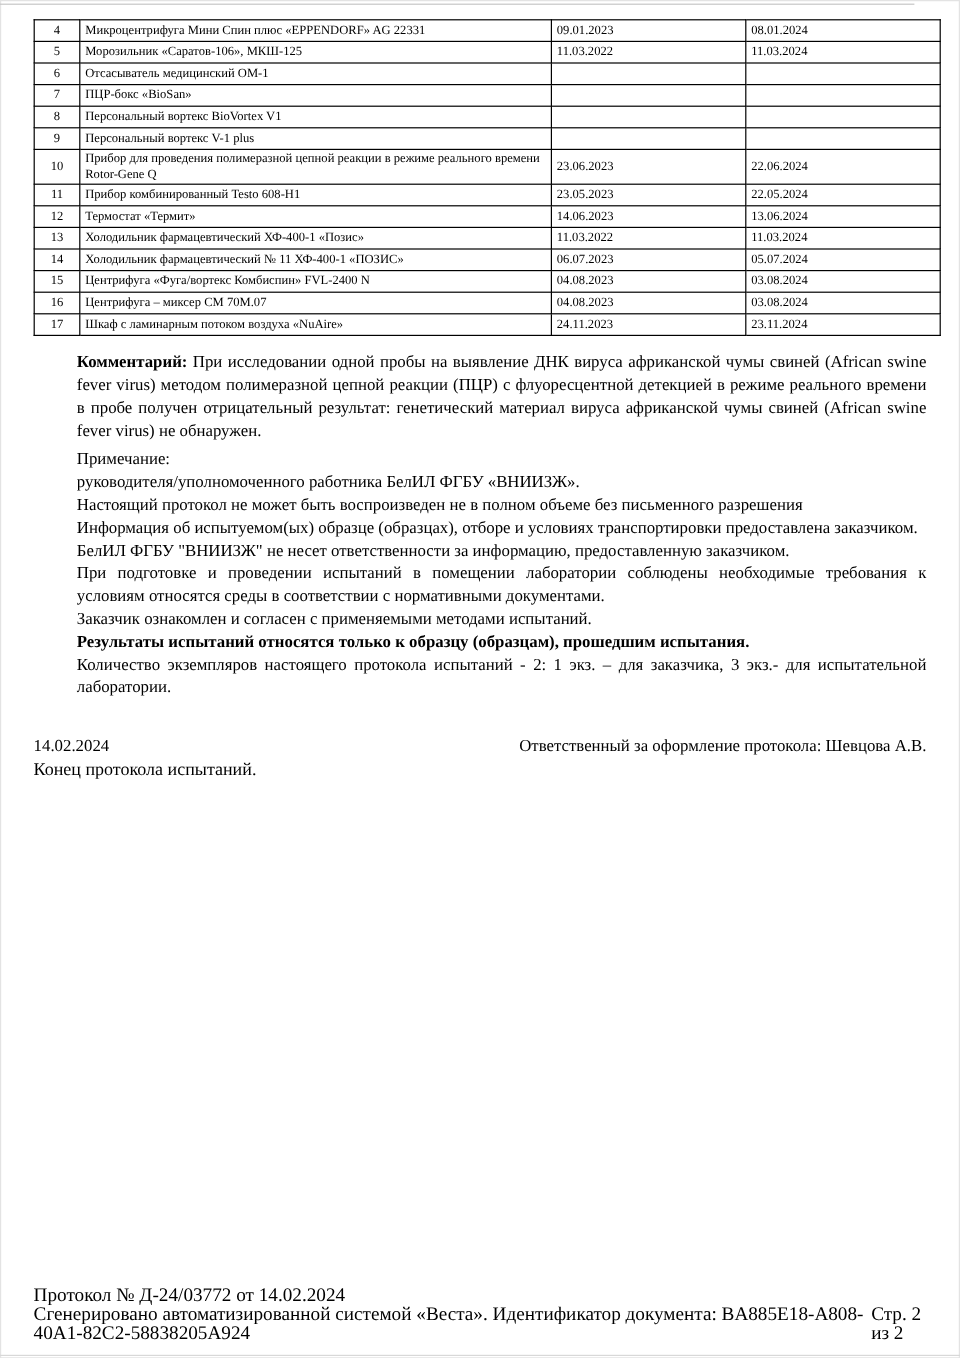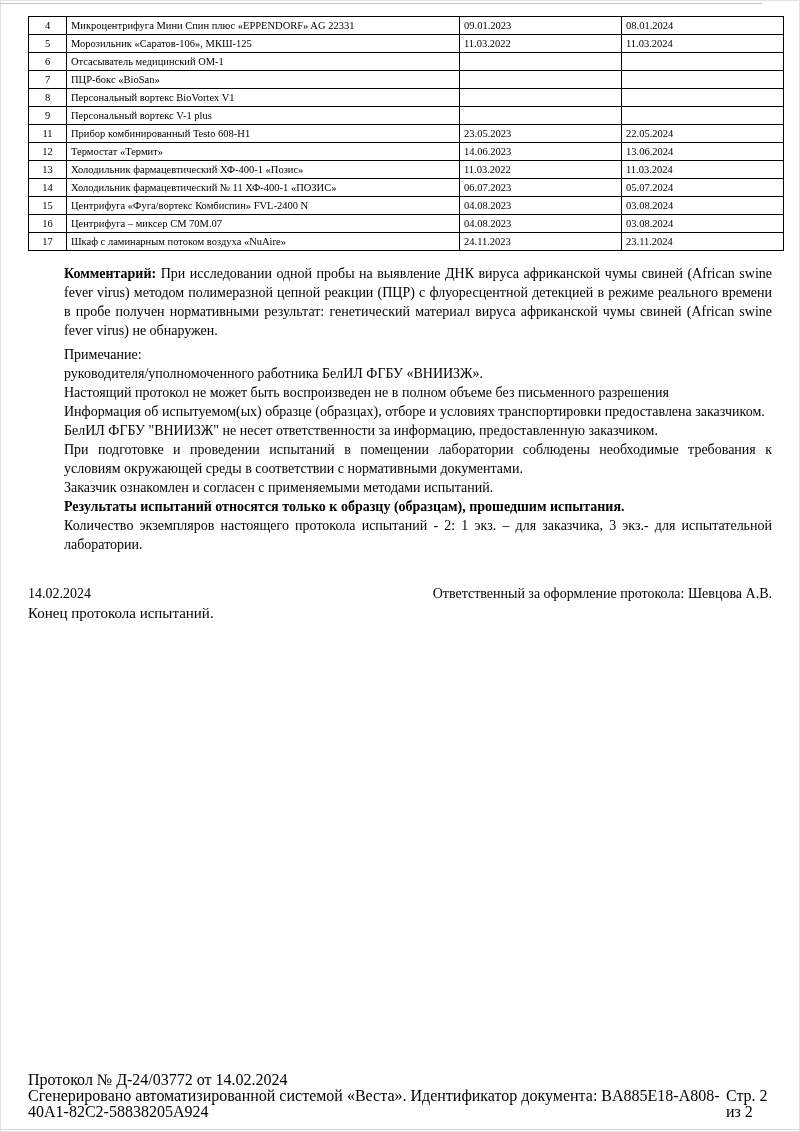--- a/index.html
+++ b/index.html
@@ -109,20 +109,26 @@
         <td class="c-date"></td>
         <td class="c-date"></td>
       </tr>
           <tr>
         <td class="c-num">9</td>
         <td class="c-name">Персональный вортекс V-1 plus</td>
         <td class="c-date"></td>
         <td class="c-date"></td>
       </tr>
           <tr>
+        <td class="c-num">10</td>
+        <td class="c-name">Прибор для проведения полимеразной цепной реакции в режиме реального времени Rotor-Gene Q</td>
+        <td class="c-date">23.06.2023</td>
+        <td class="c-date">22.06.2024</td>
+      </tr>
+          <tr>
         <td class="c-num">11</td>
         <td class="c-name">Прибор комбинированный Testo 608-H1</td>
         <td class="c-date">23.05.2023</td>
         <td class="c-date">22.05.2024</td>
       </tr>
           <tr>
         <td class="c-num">12</td>
         <td class="c-name">Термостат «Термит»</td>
         <td class="c-date">14.06.2023</td>
         <td class="c-date">13.06.2024</td>
@@ -156,32 +162,32 @@
         <td class="c-name">Шкаф с ламинарным потоком воздуха «NuAire»</td>
         <td class="c-date">24.11.2023</td>
         <td class="c-date">23.11.2024</td>
       </tr>
         </tbody>
     </table>
 
     <div class="bodytext comment">
       <div class="jl"><span class="b">Комментарий:</span> <span>При исследовании одной пробы на выявление ДНК вируса африканской чумы свиней (African swine</span></div>
       <div class="jl">fever virus) методом полимеразной цепной реакции (ПЦР) с флуоресцентной детекцией в режиме реального времени</div>
-      <div class="jl">в пробе получен нормативными результат: генетический материал вируса африканской чумы свиней (African swine</div>
+      <div class="jl">в пробе получен отрицательный результат: генетический материал вируса африканской чумы свиней (African swine</div>
       <div>fever virus) не обнаружен.</div>
     </div>
 
     <div class="bodytext notes">
       <div>Примечание:</div>
       <div>руководителя/уполномоченного работника БелИЛ ФГБУ «ВНИИЗЖ».</div>
       <div>Настоящий протокол не может быть воспроизведен не в полном объеме без письменного разрешения</div>
       <div>Информация об испытуемом(ых) образце (образцах), отборе и условиях транспортировки предоставлена заказчиком.</div>
       <div>БелИЛ ФГБУ "ВНИИЗЖ" не несет ответственности за информацию, предоставленную заказчиком.</div>
       <div class="jl">При подготовке и проведении испытаний в помещении лаборатории соблюдены необходимые требования к</div>
-      <div>условиям окружающей среды в соответствии с нормативными документами.</div>
+      <div>условиям относятся среды в соответствии с нормативными документами.</div>
       <div>Заказчик ознакомлен и согласен с применяемыми методами испытаний.</div>
       <div class="b">Результаты испытаний относятся только к образцу (образцам), прошедшим испытания.</div>
       <div class="jl">Количество экземпляров настоящего протокола испытаний - 2: 1 экз. – для заказчика, 3 экз.- для испытательной</div>
       <div>лаборатории.</div>
     </div>
 
     <div class="sign-row">
       <span>14.02.2024</span>
       <span>Ответственный за оформление протокола: Шевцова А.В.</span>
     </div>

